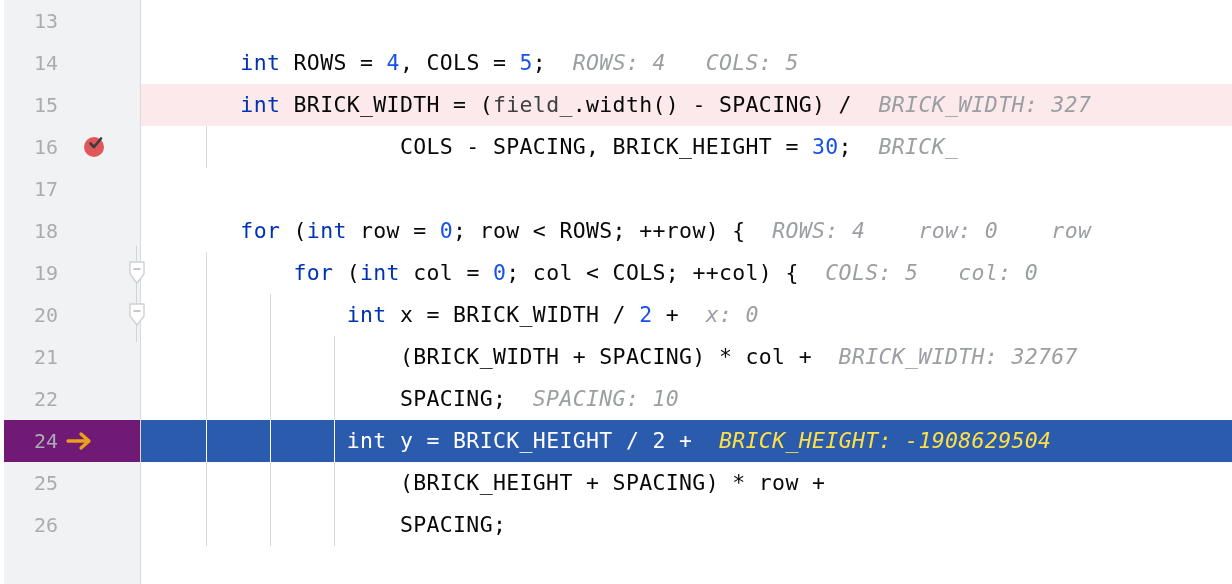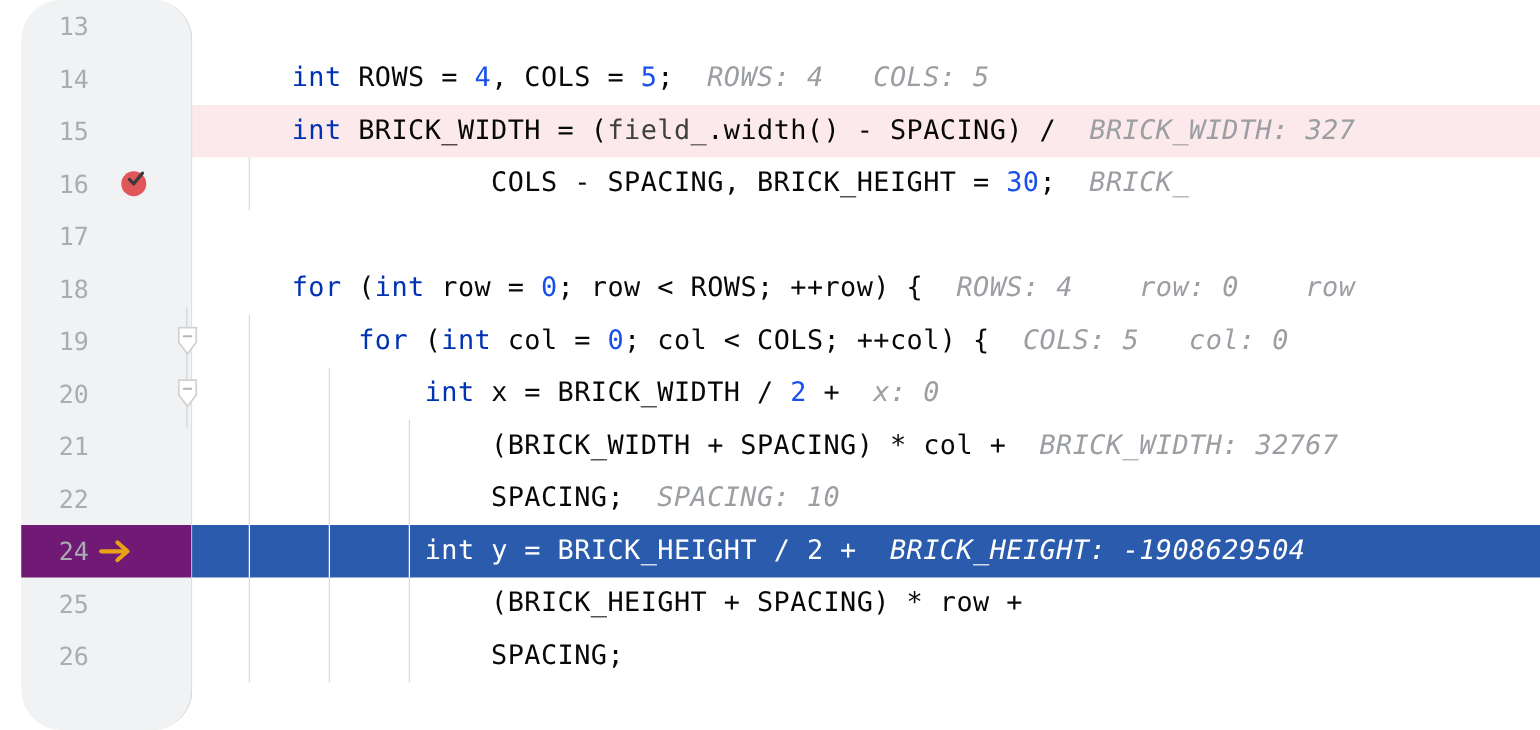--- a/index.html
+++ b/index.html
@@ -18,28 +18,27 @@
     position: relative;
     width: 1232px;
     height: 584px;
     background: #ffffff;
     overflow: hidden;
   }
 
   
   #gutter {
     position: absolute;
-    left: 17px; top: 0;
+    left: 4px; top: 0;
     width: 137px;
     height: 584px;
     background: #f1f2f3;
     border-right: 1px solid #d9dadd;
     box-sizing: border-box;
     z-index: 3;
-    border-radius: 32px;
   }
   .gutter-row {
     position: relative;
     height: 42px;
     box-sizing: border-box;
   }
   .gutter-row.current-exec { background: #701a75; }
 
   .lineno {
     position: absolute;
@@ -98,21 +97,21 @@
     position: absolute;
     left: 132px;
     width: 1px;
     background: #d3d4d6;
     z-index: 2;
   }
 
   
   #code {
     position: absolute;
-    left: 127px; top: 0;
+    left: 134px; top: 0;
     right: 0;
     height: 584px;
     z-index: 1;
   }
   .row {
     position: relative;
     height: 42px;
     white-space: pre;
     box-sizing: border-box;
   }
@@ -147,21 +146,21 @@
   .kw   { color: #0033b3; }
   .num  { color: #1750eb; }
   .mem  { color: #404040; }
   .hint {
     color: #9b9ea2;
     font-style: italic;
   }
   .row.exec-line .kw,
   .row.exec-line .num,
   .row.exec-line .mem { color: #ffffff; }
-  .row.exec-line .hint { color: #ffffff; font-style: italic; }
+  .row.exec-line .hint { color: #fde047; font-style: italic; }
 </style>
 </head>
 <body>
 
 <div id="editor">
 
   <div id="gutter">
       <div class="gutter-row">
         <div class="lineno">13</div>
       </div>

